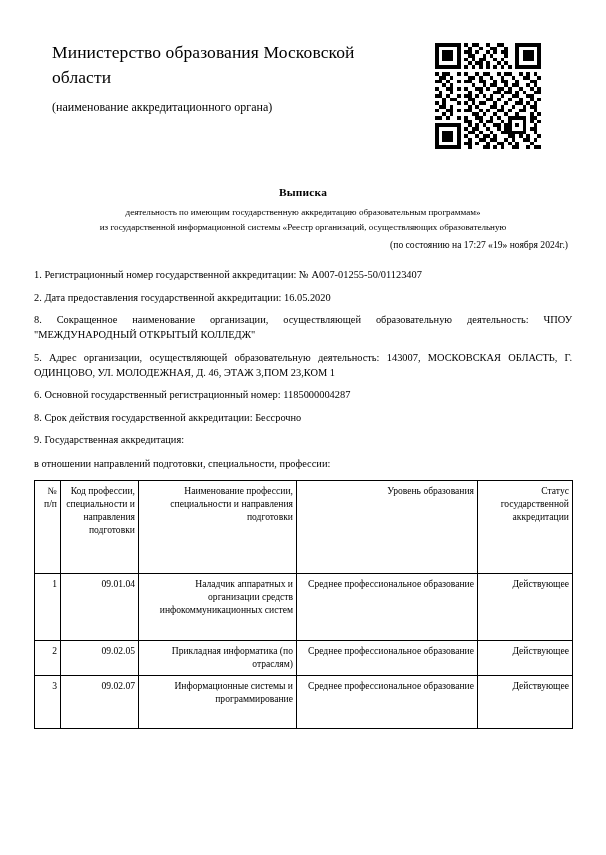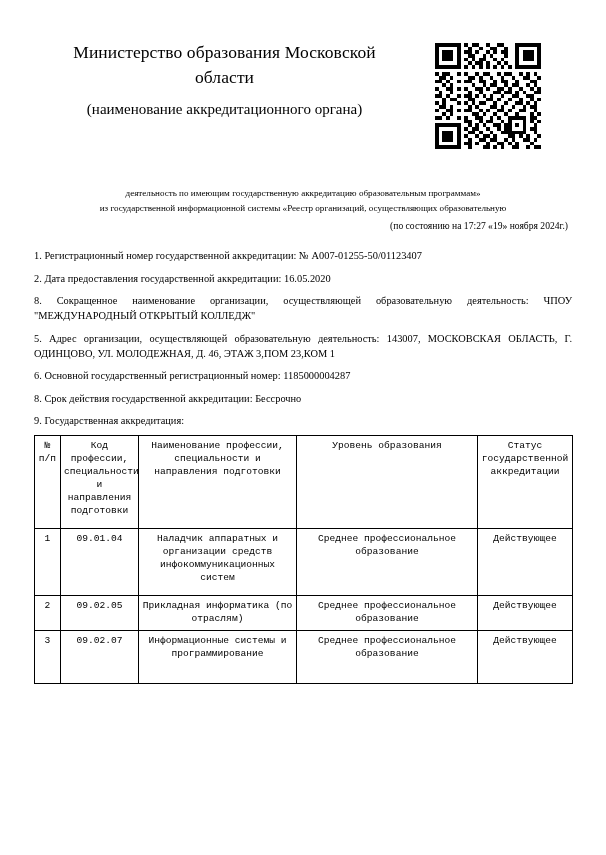--- a/index.html
+++ b/index.html
@@ -28,31 +28,30 @@
   
   .header {
     position: relative;
     height: 160px;
   }
   .org-title-block {
     position: absolute;
     left: 52px;
     top: 40px;
     width: 345px;
-    text-align: center;
   }
   .org-title {
     font-size: 17.5px;
     line-height: 1.42;
     font-weight: normal;
     margin: 0;
     letter-spacing: .1px;
   }
   .org-subtitle {
-    font-size: 15px;
+    font-size: 12px;
     margin-top: 10px;
     line-height: 1.2;
   }
 
   .qr-wrap {
     position: absolute;
     left: 435px;
     top: 40px;
     width: 106px;
     height: 112px;
@@ -108,26 +107,25 @@
   }
   table.acc-table {
     border-collapse: collapse;
     width: 538px;
     table-layout: fixed;
     font-size: 9.6px;
   }
   table.acc-table th,
   table.acc-table td {
     border: 1px solid #000;
-    text-align: center;
+    text-align: right;
     vertical-align: top;
     padding: 4px 3px 4px 3px;
     line-height: 1.35;
     font-weight: normal;
-    font-family: Liberation Mono, monospace;
   }
   table.acc-table th { vertical-align: top; }
   col.c-num    { width: 26px; }
   col.c-code   { width: 78px; }
   col.c-name   { width: 158px; }
   col.c-level  { width: 181px; }
   col.c-status { width: 95px; }
 
   td.cell-num, td.cell-code { vertical-align: top; }
   tr.data-row-tall td { height: 58px; }
@@ -385,33 +383,35 @@
             <rect x="18" y="28" width="1" height="1"></rect>
           <rect x="21" y="28" width="2" height="1"></rect>
             <rect x="25" y="28" width="1" height="1"></rect>
           <rect x="27" y="28" width="2" height="1"></rect>
         </g>
       </svg>
     </div>
   </div>
 
   <div class="doc-title-block">
+    <div class="doc-title">Выписка</div>
     <div class="doc-sub-line">деятельность по имеющим государственную аккредитацию образовательным программам»</div>
     <div class="doc-sub-line">из государственной информационной системы «Реестр организаций, осуществляющих образовательную</div>
     <div class="doc-state-line">(по состоянию на 17:27 «19» ноября 2024г.)</div>
   </div>
 
   <div class="body-section">
     <p class="para">1. Регистрационный номер государственной аккредитации: № А007-01255-50/01123407</p>
     <p class="para">2. Дата предоставления государственной аккредитации: 16.05.2020</p>
     <p class="para">8. Сокращенное наименование организации, осуществляющей образовательную деятельность: ЧПОУ "МЕЖДУНАРОДНЫЙ ОТКРЫТЫЙ КОЛЛЕДЖ"</p>
     <p class="para">5. Адрес организации, осуществляющей образовательную деятельность: 143007, МОСКОВСКАЯ ОБЛАСТЬ, Г. ОДИНЦОВО, УЛ. МОЛОДЕЖНАЯ, Д. 46, ЭТАЖ 3,ПОМ 23,КОМ 1</p>
     <p class="para">6. Основной государственный регистрационный номер: 1185000004287</p>
     <p class="para">8. Срок действия государственной аккредитации: Бессрочно</p>
     <p class="para">9. Государственная аккредитация:</p>
+    <p class="para-lead">в отношении направлений подготовки, специальности, профессии:</p>
   </div>
 
   <div class="table-wrap">
     <table class="acc-table">
       <colgroup>
         <col class="c-num">
           <col class="c-code">
           <col class="c-name">
           <col class="c-level">
           <col class="c-status">

